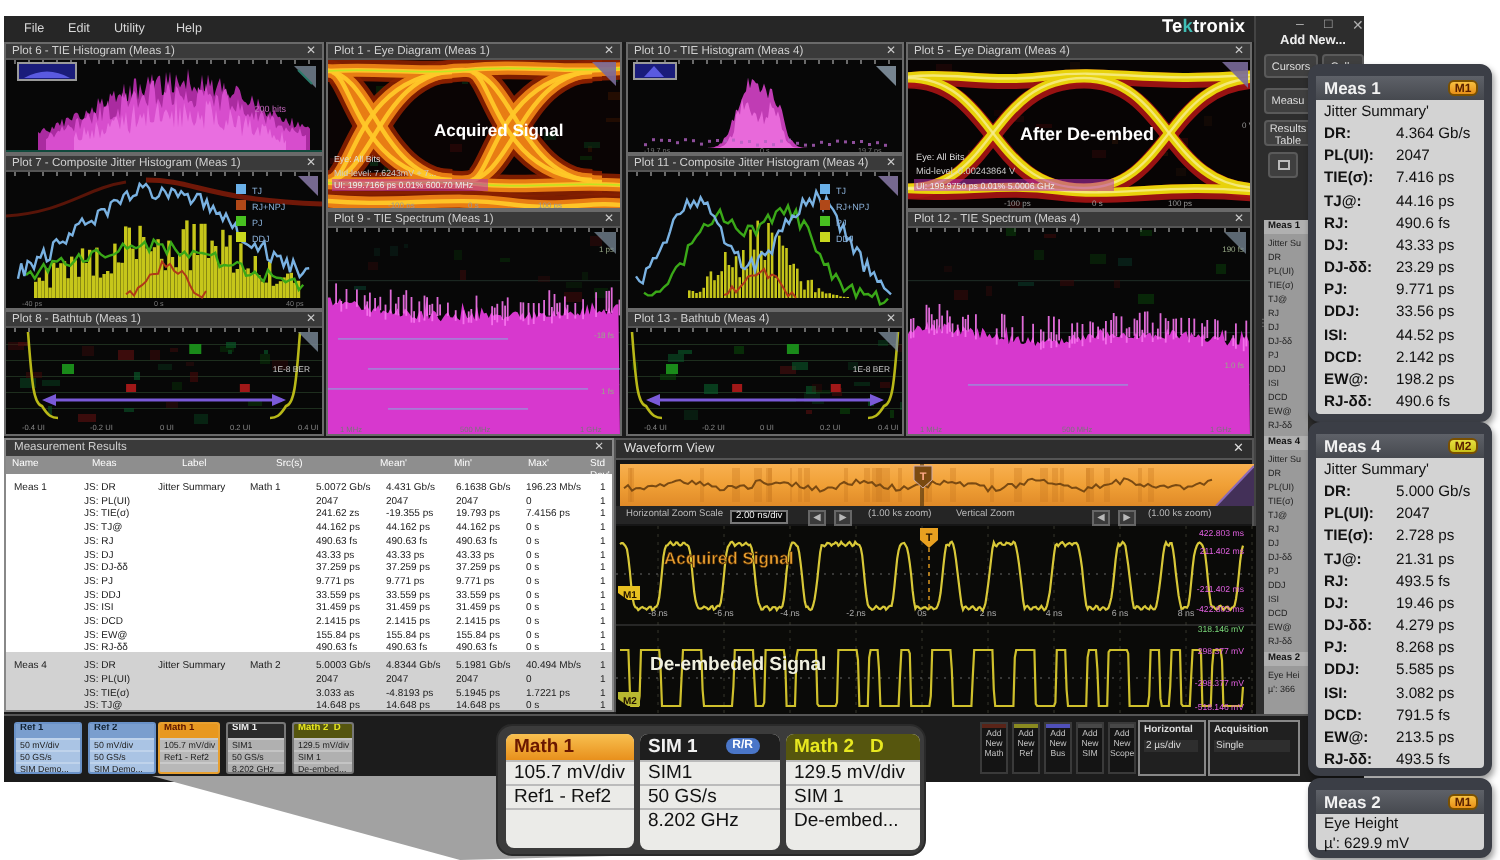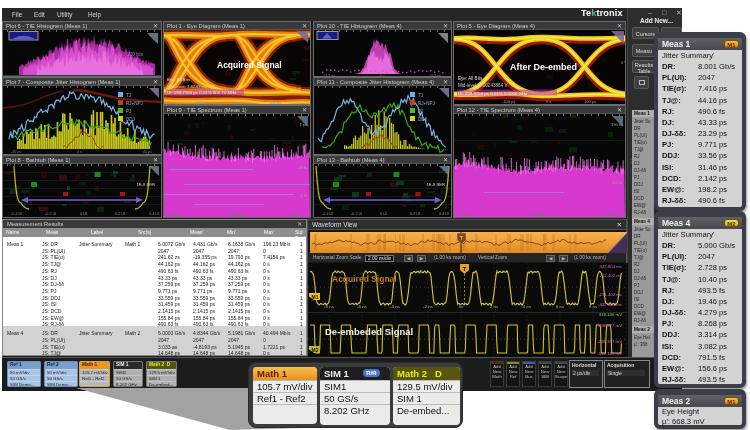--- a/index.html
+++ b/index.html
@@ -1359,21 +1359,21 @@
   </div>
 </div>
 
 <div class="mpanel" style="left:654px;top:32px;width:92px;height:179px">
 <div class="mhead">Meas 1<span class="mbadge" style="background:linear-gradient(#f8c040,#e89018)">M1</span></div>
 <div class="mrow" style="top:13.0px">
       <span class="ml" style="font-weight:normal">Jitter Summary'</span>
     </div>
     <div class="mrow" style="top:24.1px">
       <span class="ml">DR:</span>
-      <span class="mv">8.001 Gb/s</span>
+      <span class="mv">4.364 Gb/s</span>
     </div>
     <div class="mrow" style="top:35.3px">
       <span class="ml">PL(UI):</span>
       <span class="mv">2047</span>
     </div>
     <div class="mrow" style="top:46.4px">
       <span class="ml">TIE(σ):</span>
       <span class="mv">7.416 ps</span>
     </div>
     <div class="mrow" style="top:57.6px">
@@ -1395,21 +1395,21 @@
     <div class="mrow" style="top:102.2px">
       <span class="ml">PJ:</span>
       <span class="mv">9.771 ps</span>
     </div>
     <div class="mrow" style="top:113.4px">
       <span class="ml">DDJ:</span>
       <span class="mv">33.56 ps</span>
     </div>
     <div class="mrow" style="top:124.5px">
       <span class="ml">ISI:</span>
-      <span class="mv">31.46 ps</span>
+      <span class="mv">44.52 ps</span>
     </div>
     <div class="mrow" style="top:135.7px">
       <span class="ml">DCD:</span>
       <span class="mv">2.142 ps</span>
     </div>
     <div class="mrow" style="top:146.8px">
       <span class="ml">EW@:</span>
       <span class="mv">198.2 ps</span>
     </div>
     <div class="mrow" style="top:158.0px">
@@ -1429,60 +1429,60 @@
     <div class="mrow" style="top:35.3px">
       <span class="ml">PL(UI):</span>
       <span class="mv">2047</span>
     </div>
     <div class="mrow" style="top:46.4px">
       <span class="ml">TIE(σ):</span>
       <span class="mv">2.728 ps</span>
     </div>
     <div class="mrow" style="top:57.6px">
       <span class="ml">TJ@:</span>
-      <span class="mv">10.40 ps</span>
+      <span class="mv">21.31 ps</span>
     </div>
     <div class="mrow" style="top:68.8px">
       <span class="ml">RJ:</span>
       <span class="mv">493.5 fs</span>
     </div>
     <div class="mrow" style="top:79.9px">
       <span class="ml">DJ:</span>
       <span class="mv">19.46 ps</span>
     </div>
     <div class="mrow" style="top:91.1px">
       <span class="ml">DJ-δδ:</span>
       <span class="mv">4.279 ps</span>
     </div>
     <div class="mrow" style="top:102.2px">
       <span class="ml">PJ:</span>
       <span class="mv">8.268 ps</span>
     </div>
     <div class="mrow" style="top:113.4px">
       <span class="ml">DDJ:</span>
-      <span class="mv">3.314 ps</span>
+      <span class="mv">5.585 ps</span>
     </div>
     <div class="mrow" style="top:124.5px">
       <span class="ml">ISI:</span>
       <span class="mv">3.082 ps</span>
     </div>
     <div class="mrow" style="top:135.7px">
       <span class="ml">DCD:</span>
       <span class="mv">791.5 fs</span>
     </div>
     <div class="mrow" style="top:146.8px">
       <span class="ml">EW@:</span>
-      <span class="mv">156.6 ps</span>
+      <span class="mv">213.5 ps</span>
     </div>
     <div class="mrow" style="top:158.0px">
       <span class="ml">RJ-δδ:</span>
       <span class="mv">493.5 fs</span>
     </div>
 </div>
 <div class="mpanel" style="left:654px;top:389px;width:92px;height:40px">
   <div class="mhead">Meas 2<span class="mbadge" style="background:linear-gradient(#f8c040,#e89018)">M1</span></div>
   <div class="mrow" style="top:12px">
       <span class="ml" style="font-weight:normal">Eye Height</span>
     </div>
   <div class="mrow" style="top:21.5px">
-      <span class="ml" style="font-weight:normal">µ': 668.3 mV</span>
+      <span class="ml" style="font-weight:normal">µ': 629.9 mV</span>
     </div>
 </div>
 
 </body></html>

